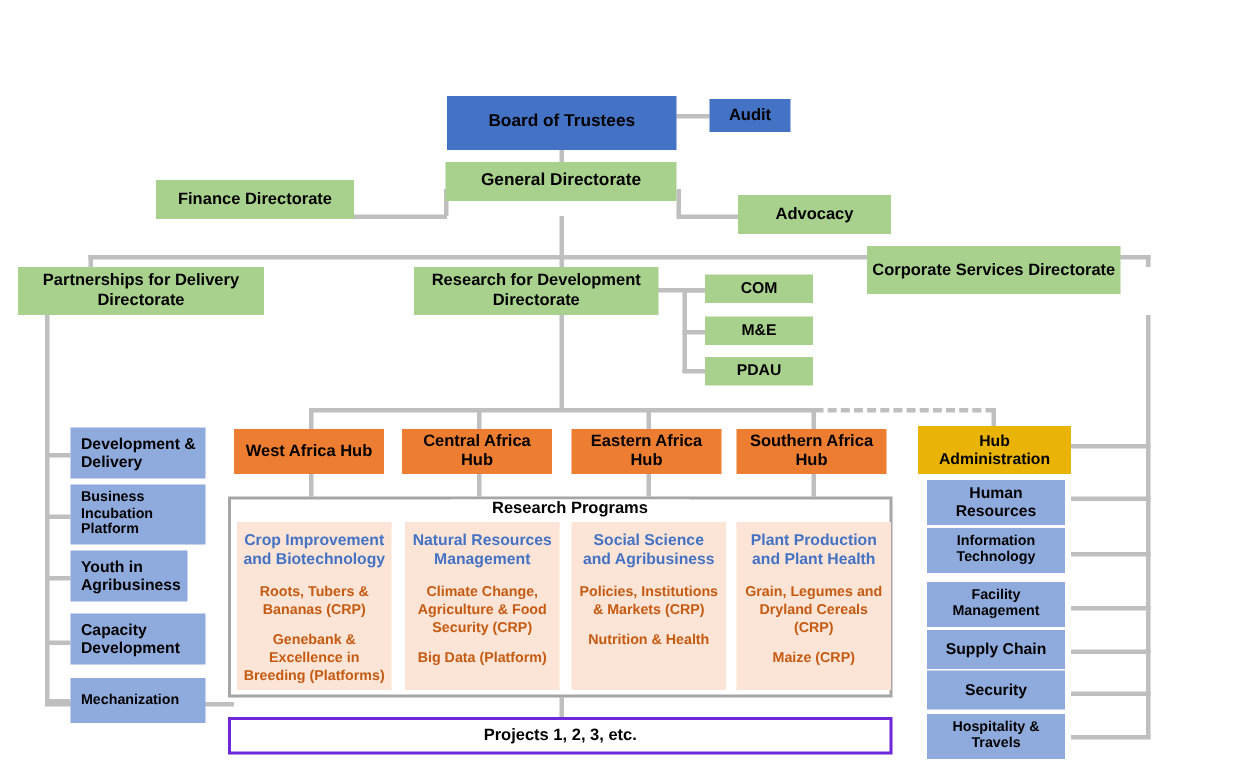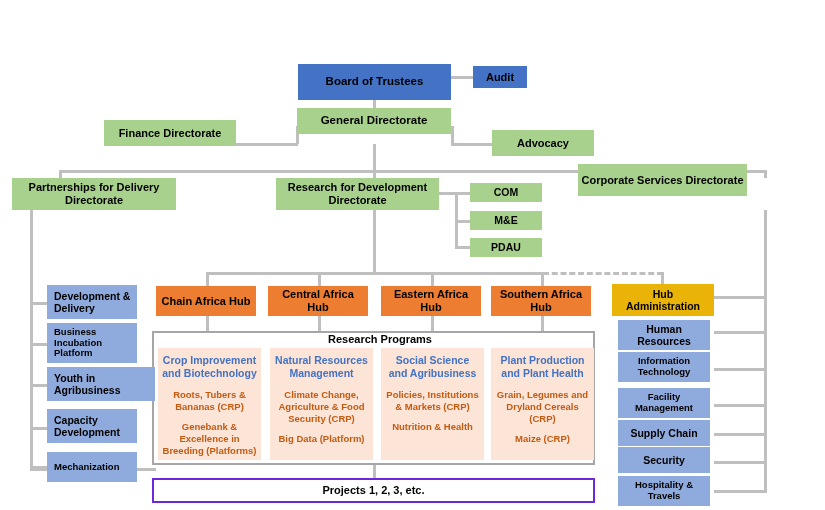--- a/index.html
+++ b/index.html
@@ -198,32 +198,32 @@
   <div class="node green" style="left:470px; top:238px; width:72px; height:19px; font-size:10.5px;">
     <span>PDAU</span>
   </div>
 
   <div class="node ltblue" style="left:47px; top:285px; width:90px; height:34px; font-size:10.5px; justify-content:flex-start; text-align:left; padding-left:7px;">
     <span>Development &amp; Delivery</span>
   </div>
   <div class="node ltblue" style="left:47px; top:323px; width:90px; height:40px; font-size:9.5px; justify-content:flex-start; text-align:left; padding-left:7px;">
     <span>Business Incubation Platform</span>
   </div>
-  <div class="node ltblue" style="left:47px; top:367px; width:108px; height:34px; font-size:10.5px; justify-content:center; text-align:left; padding-left:7px;">
+  <div class="node ltblue" style="left:47px; top:367px; width:78px; height:34px; font-size:10.5px; justify-content:center; text-align:left; padding-left:7px;">
     <span>Youth in Agribusiness</span>
   </div>
   <div class="node ltblue" style="left:47px; top:452px; width:90px; height:30px; font-size:9.5px; justify-content:flex-start; text-align:left; padding-left:7px;">
     <span>Mechanization</span>
   </div>
   <div class="node ltblue" style="left:47px; top:409px; width:90px; height:34px; font-size:10.5px; justify-content:flex-start; text-align:left; padding-left:7px;">
     <span>Capacity Development</span>
   </div>
 
   <div class="node orange" style="left:156px; top:286px; width:100px; height:30px; font-size:11px;">
-    <span>Chain Africa Hub</span>
+    <span>West Africa Hub</span>
   </div>
   <div class="node orange" style="left:268px; top:286px; width:100px; height:30px; font-size:11px;">
     <span>Central Africa Hub</span>
   </div>
   <div class="node orange" style="left:381px; top:286px; width:100px; height:30px; font-size:11px;">
     <span>Eastern Africa Hub</span>
   </div>
   <div class="node orange" style="left:491px; top:286px; width:100px; height:30px; font-size:11px;">
     <span>Southern Africa Hub</span>
   </div>

